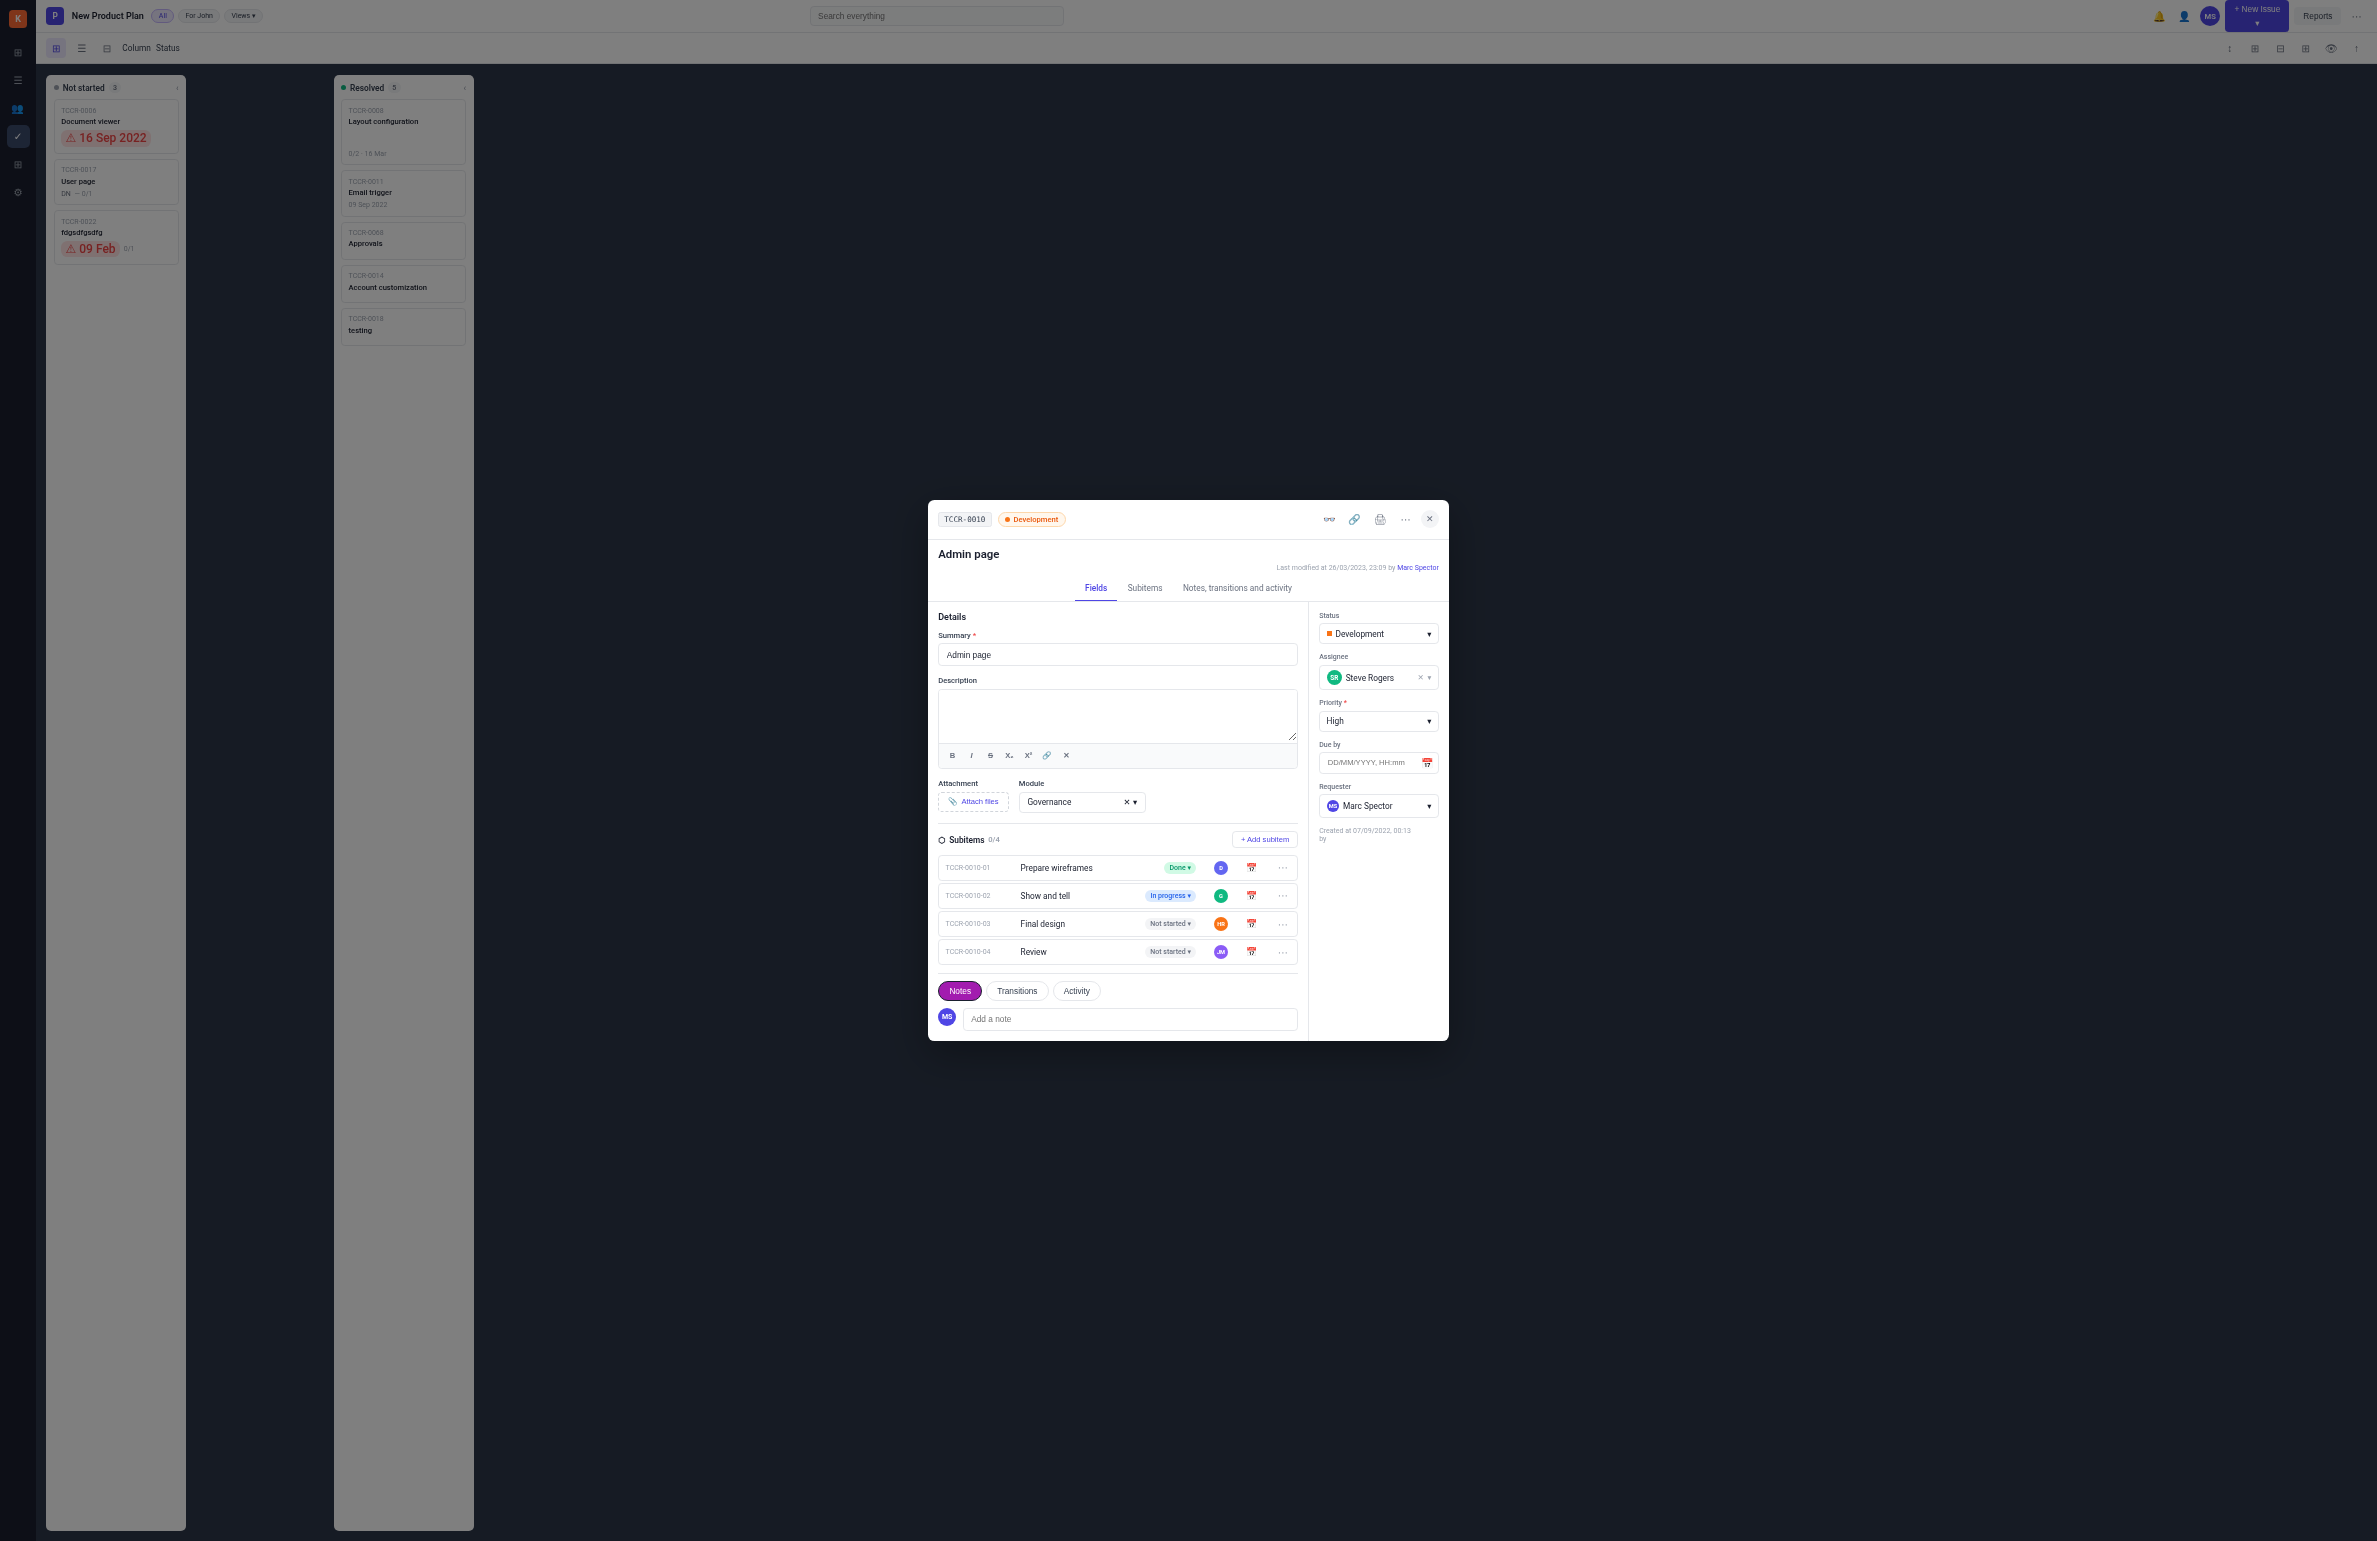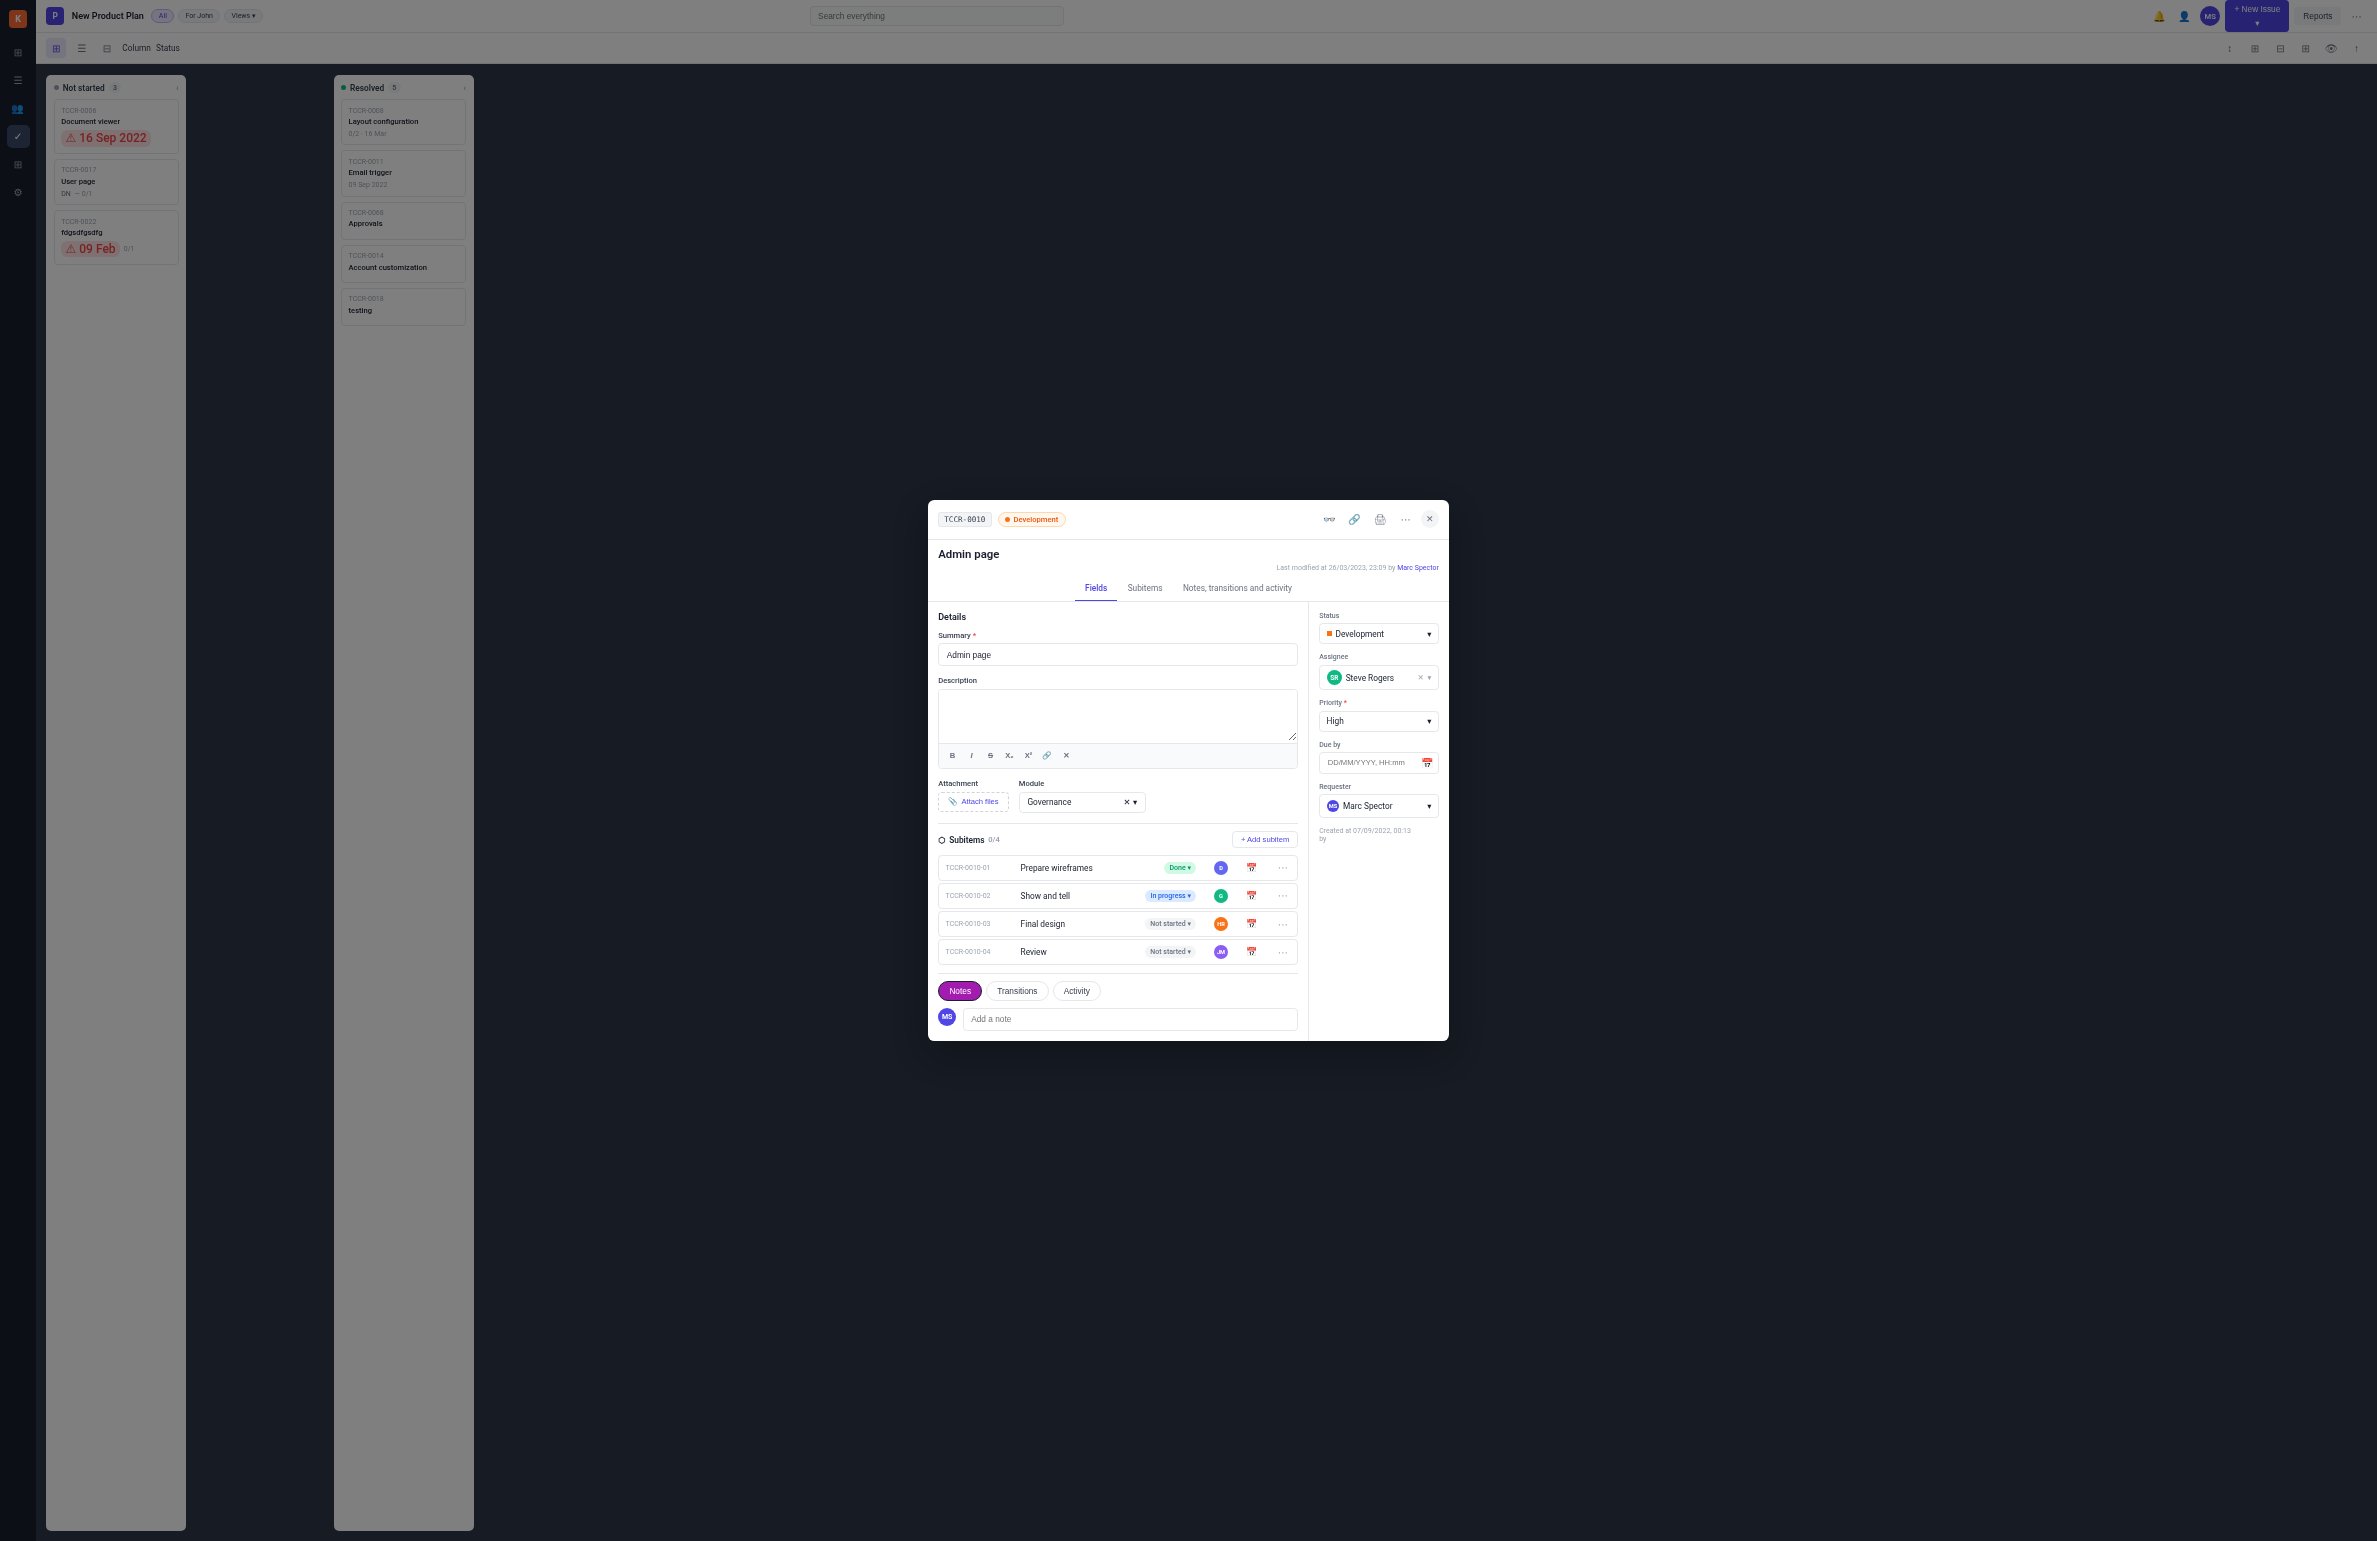--- a/index.html
+++ b/index.html
@@ -214,21 +214,21 @@
         <div class="column-header">
           <span class="dot dot-green"></span>
           <span>Resolved</span>
           <span class="column-count">5</span>
           <span style="margin-left:auto;color:#9ca3af;cursor:pointer;">‹</span>
         </div>
         <div class="card">
           <div class="card-id">TCCR-0008</div>
           <div class="card-title">Layout configuration</div>
           <div class="card-meta">
-            <span style="font-size:7px;color:#9ca3af;">0/2 · 16 Mar</span>
+            <span style="font-size:7px;color:#9ca3af;margin-top:20px;">0/2 · 16 Mar</span>
           </div>
         </div>
         <div class="card">
           <div class="card-id">TCCR-0011</div>
           <div class="card-title">Email trigger</div>
           <div class="card-meta">
             <span style="font-size:7px;color:#9ca3af;">09 Sep 2022</span>
           </div>
         </div>
         <div class="card">

